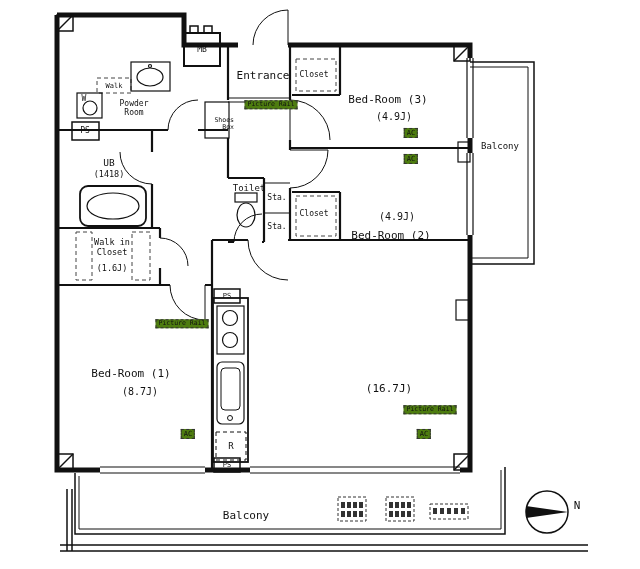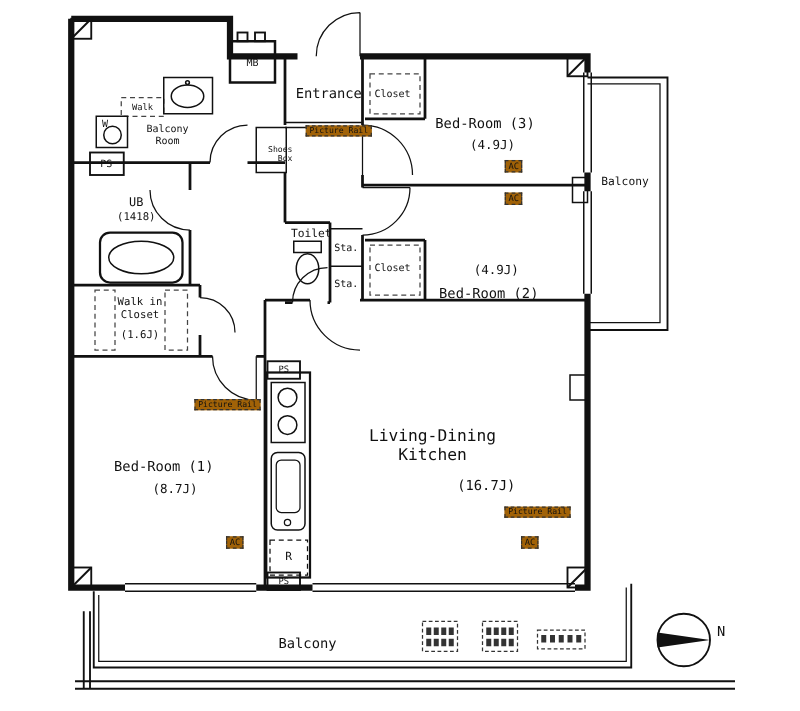--- a/index.html
+++ b/index.html
@@ -7,21 +7,21 @@
     position:relative;width:640px;height:569px;background:#fff;
     font-family:"DejaVu Sans Mono","Liberation Mono",monospace;
     color:#111;overflow:hidden;
   }
   .plan svg{position:absolute;left:0;top:0;}
   .c{
     position:absolute;transform:translate(-50%,-50%);
     line-height:1.15;text-align:center;white-space:nowrap;
   }
   .wrap{white-space:normal;}
-  .box-dash{border:1px dashed #333;background:#a16207;padding:0 2px;}
+  .box-dash{border:1px dashed #333;background:#4d7c0f;padding:0 2px;}
   .fs6{font-size:6.5px;} .fs7{font-size:7px;} .fs8{font-size:8px;}
   .fs85{font-size:8.5px;} .fs9{font-size:9px;} .fs95{font-size:9.5px;}
   .fs10{font-size:10px;} .fs11{font-size:11px;} .fs13{font-size:13px;}
 </style>
 </head>
 <body>
 
 <div class="plan">
 
   <svg width="640" height="569" viewBox="0 0 640 569">
@@ -189,41 +189,40 @@
 
     <g>
       <circle cx="547" cy="512" r="21" stroke="#111" stroke-width="1.5" fill="none"></circle>
       <polygon points="526,518 568,512 526,506" fill="#111"></polygon>
     </g>
   </svg>
 
   <div class="c fs11" style="left:263px;top:76px;">Entrance</div>
   <div class="c fs8" style="left:202px;top:50px;">MB</div>
   <div class="c fs7" style="left:114px;top:86px;">Walk</div>
-  <div class="c fs8 wrap" style="left:134px;top:108px;width:50px;">Balcony Room</div>
+  <div class="c fs8 wrap" style="left:134px;top:108px;width:50px;">Powder Room</div>
   <div class="c fs8" style="left:85px;top:131px;">PS</div>
   <div class="c fs8" style="left:84px;top:99px;">W</div>
   <div class="c fs95" style="left:109px;top:163px;">UB</div>
   <div class="c fs85" style="left:109px;top:175px;">(1418)</div>
   <div class="c fs9" style="left:249px;top:188px;">Toilet</div>
   <div class="c fs8" style="left:277px;top:198px;">Sta.</div>
   <div class="c fs8" style="left:277px;top:227px;">Sta.</div>
   <div class="c fs6 wrap" style="left:217px;top:124px;width:34px;text-align:right;">Shoes Box</div>
   <div class="c fs8" style="left:314px;top:75px;">Closet</div>
   <div class="c fs11" style="left:388px;top:100px;">Bed-Room (3)</div>
   <div class="c fs10" style="left:394px;top:117px;">(4.9J)</div>
   <div class="c fs9" style="left:500px;top:146px;">Balcony</div>
   <div class="c fs8" style="left:314px;top:214px;">Closet</div>
   <div class="c fs11" style="left:391px;top:200px;margin-top:36px;">Bed-Room (2)</div>
   <div class="c fs10" style="left:397px;top:217px;">(4.9J)</div>
   <div class="c fs85 wrap" style="left:112px;top:248px;width:54px;">Walk in Closet</div>
   <div class="c fs85" style="left:112px;top:269px;">(1.6J)</div>
   <div class="c fs11" style="left:131px;top:374px;">Bed-Room (1)</div>
   <div class="c fs10" style="left:140px;top:392px;">(8.7J)</div>
-  <div class="c fs13 wrap" style="left:346px;top:358px;width:120px;">Living-Dining Kitchen</div>
   <div class="c fs11" style="left:346px;top:389px;margin-left:43px;">(16.7J)</div>
 
   <div class="c fs6 box-dash" style="left:271px;top:105px;">Picture Rail</div>
   <div class="c fs6 box-dash" style="left:182px;top:324px;">Picture Rail</div>
   <div class="c fs6 box-dash" style="left:430px;top:410px;">Picture Rail</div>
 
   <div class="c fs7 box-dash" style="left:411px;top:133px;">AC</div>
   <div class="c fs7 box-dash" style="left:411px;top:159px;">AC</div>
   <div class="c fs7 box-dash" style="left:188px;top:434px;">AC</div>
   <div class="c fs7 box-dash" style="left:424px;top:434px;">AC</div>

